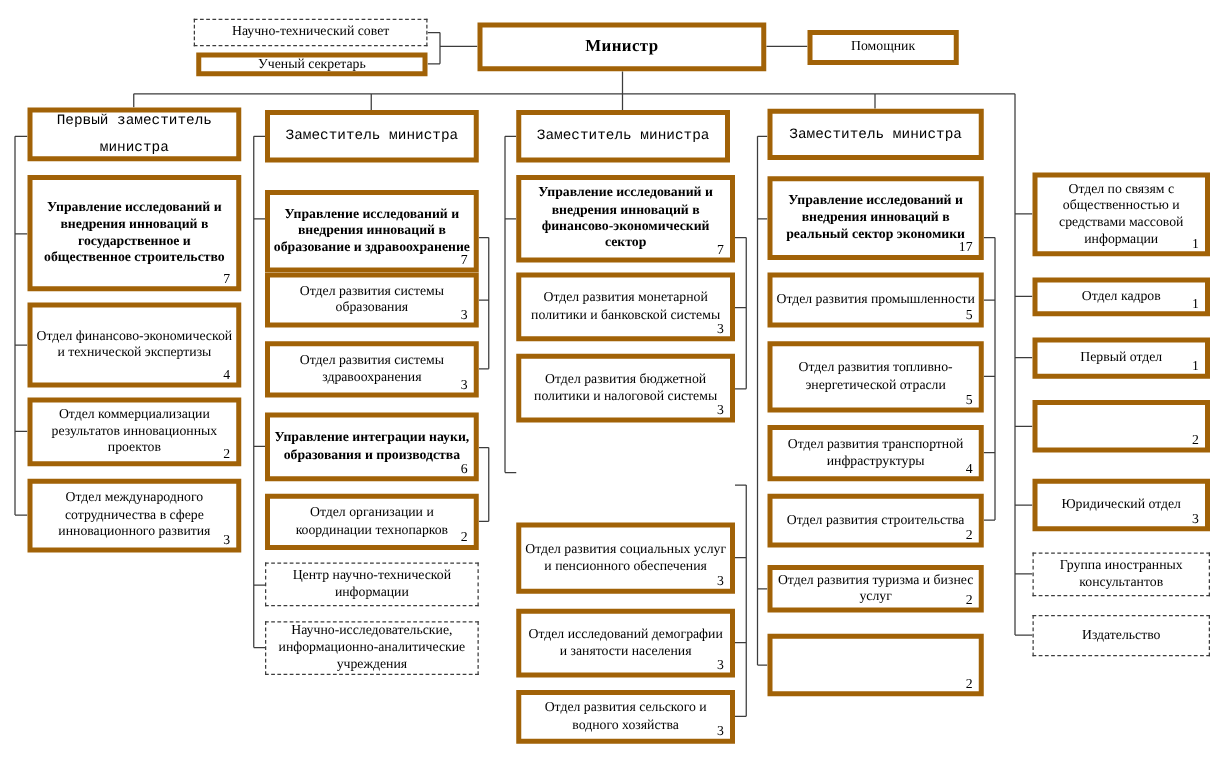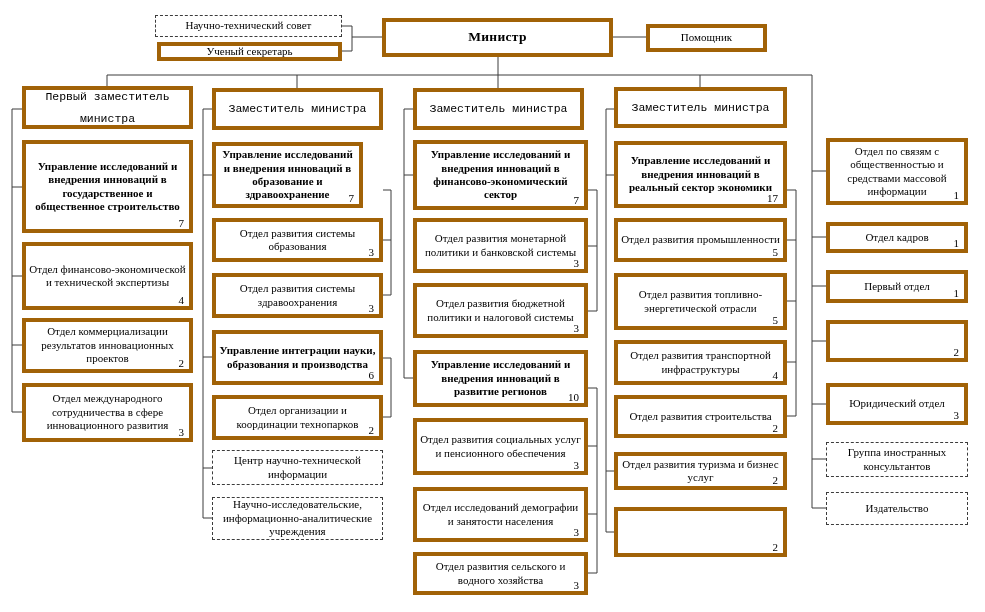--- a/index.html
+++ b/index.html
@@ -77,21 +77,21 @@
     <span class="num">2</span>
   </div>
   <div class="box" style="left:22px;top:383px;width:171px;height:59px">
     <span class="lbl">Отдел международного сотрудничества в сфере инновационного развития</span>
     <span class="num">3</span>
   </div>
 
   <div class="box header" style="left:212px;top:88px;width:171px;height:42px">
     <span class="lbl">Заместитель министра</span>
   </div>
-  <div class="box bold" style="left:212px;top:142px;width:151px;height:66px">
+  <div class="box bold" style="left:212px;top:152px;width:171px;height:66px">
     <span class="lbl">Управление исследований и внедрения инноваций в образование и здравоохранение</span>
     <span class="num">7</span>
   </div>
   <div class="box" style="left:212px;top:218px;width:171px;height:44px">
     <span class="lbl">Отдел развития системы образования</span>
     <span class="num">3</span>
   </div>
   <div class="box" style="left:212px;top:273px;width:171px;height:45px">
     <span class="lbl">Отдел развития системы здравоохранения</span>
     <span class="num">3</span>
@@ -119,24 +119,20 @@
     <span class="num">7</span>
   </div>
   <div class="box" style="left:413px;top:218px;width:175px;height:55px">
     <span class="lbl">Отдел развития монетарной политики и банковской системы</span>
     <span class="num">3</span>
   </div>
   <div class="box" style="left:413px;top:283px;width:175px;height:55px">
     <span class="lbl">Отдел развития бюджетной политики и налоговой системы</span>
     <span class="num">3</span>
   </div>
-  <div class="box bold" style="left:413px;top:350px;width:175px;height:57px">
-    <span class="lbl">Управление исследований и внедрения инноваций в развитие регионов</span>
-    <span class="num">10</span>
-  </div>
   <div class="box" style="left:413px;top:418px;width:175px;height:57px">
     <span class="lbl">Отдел развития социальных услуг и пенсионного обеспечения</span>
     <span class="num">3</span>
   </div>
   <div class="box" style="left:413px;top:487px;width:175px;height:55px">
     <span class="lbl">Отдел исследований демографии и занятости населения</span>
     <span class="num">3</span>
   </div>
   <div class="box" style="left:413px;top:552px;width:175px;height:43px">
     <span class="lbl">Отдел развития сельского и водного хозяйства</span>

